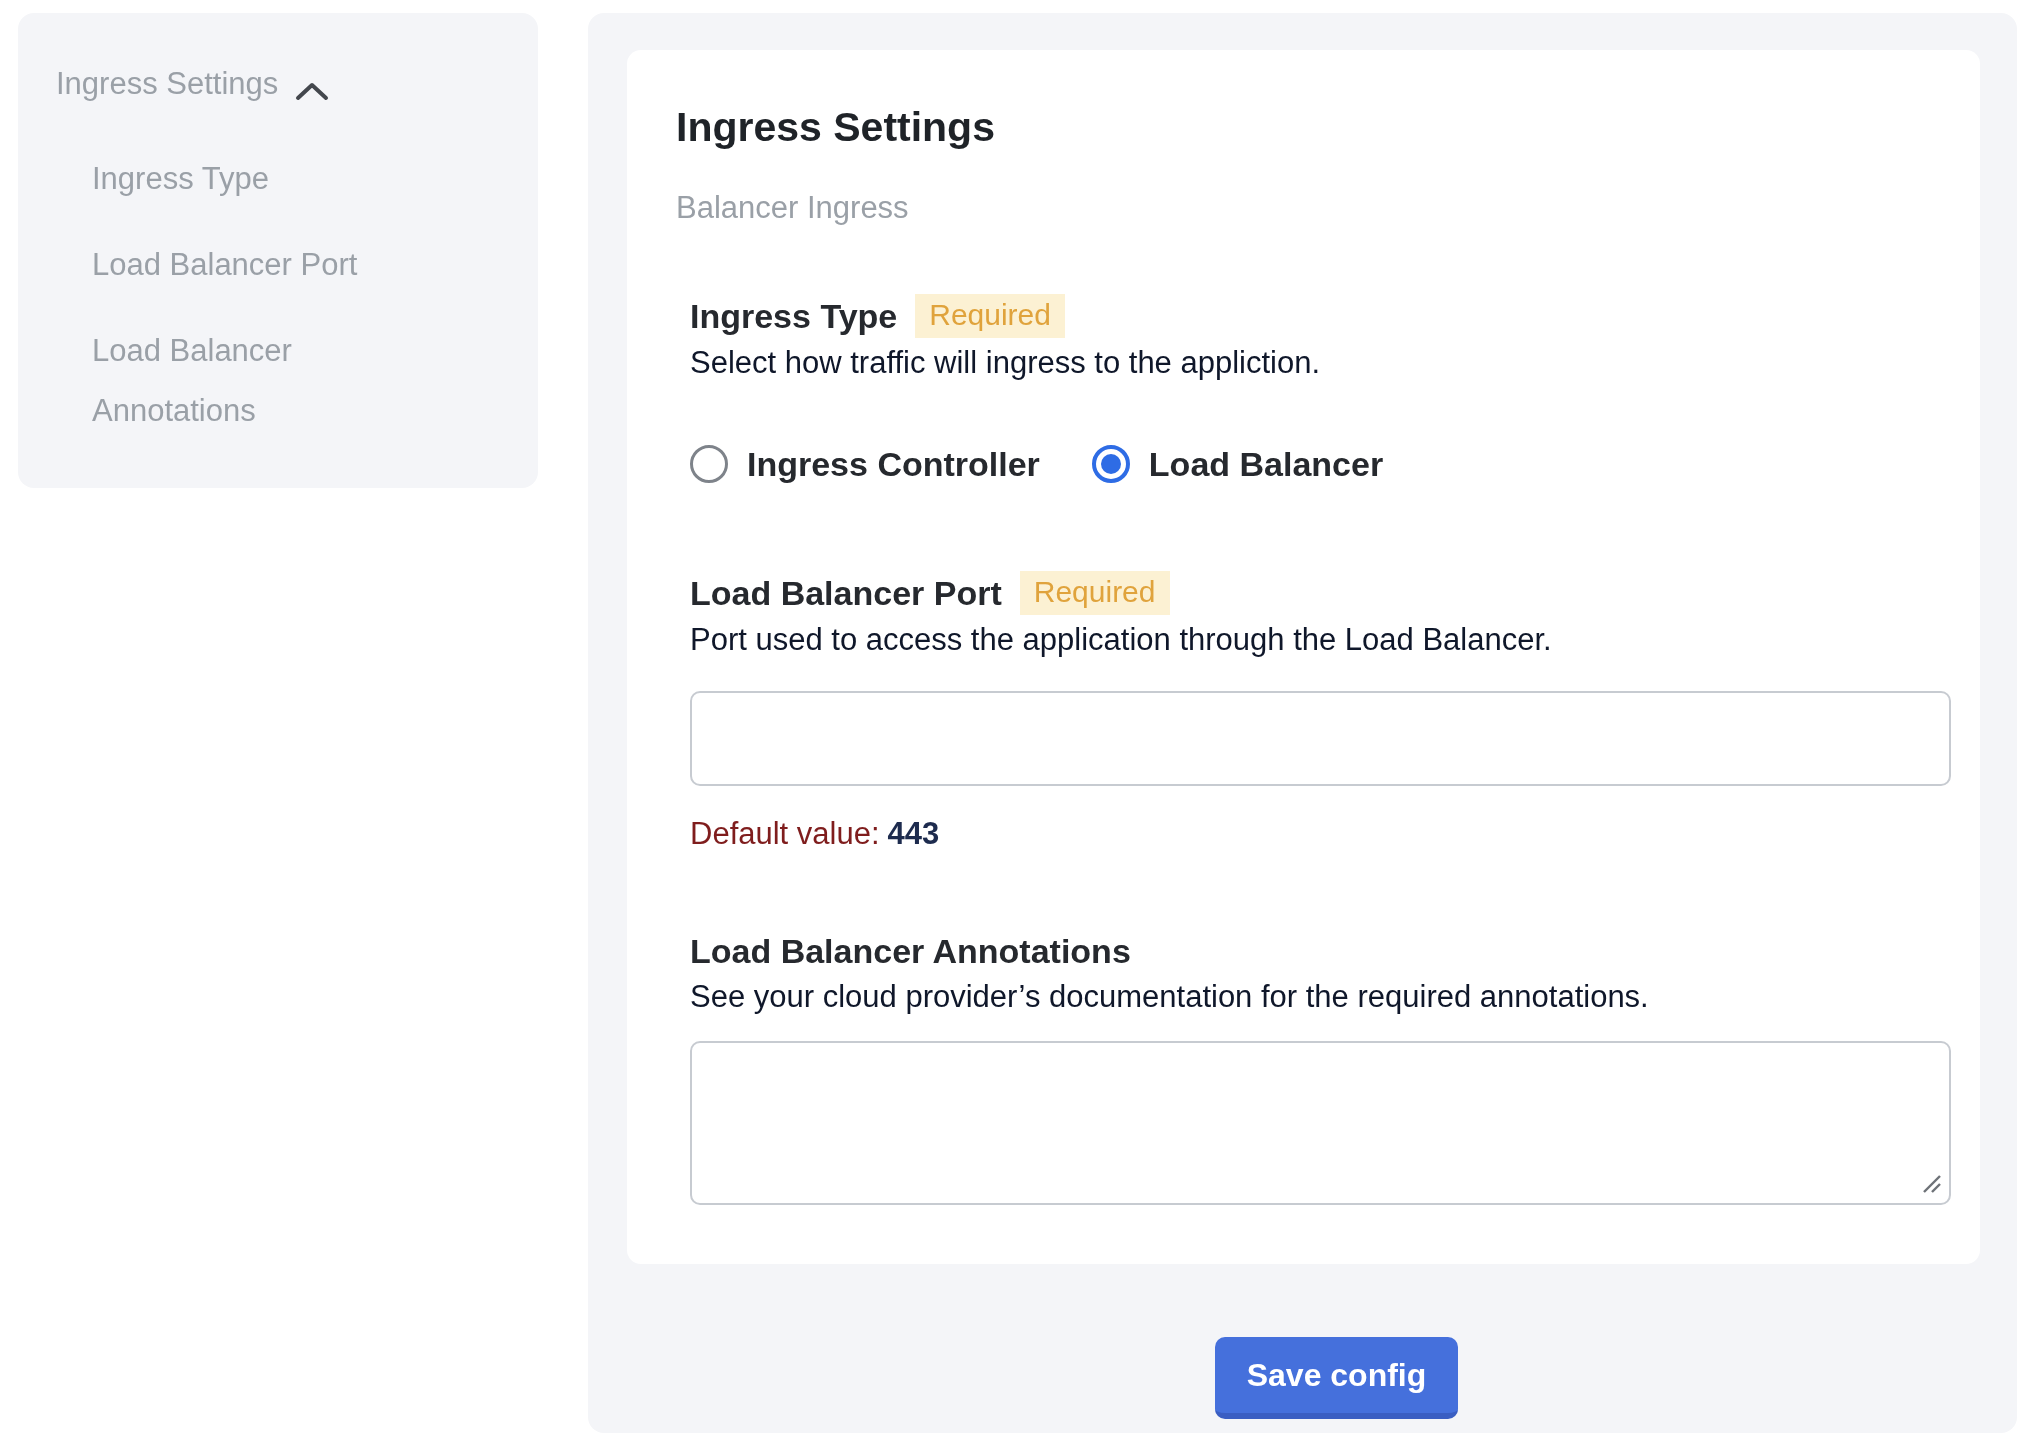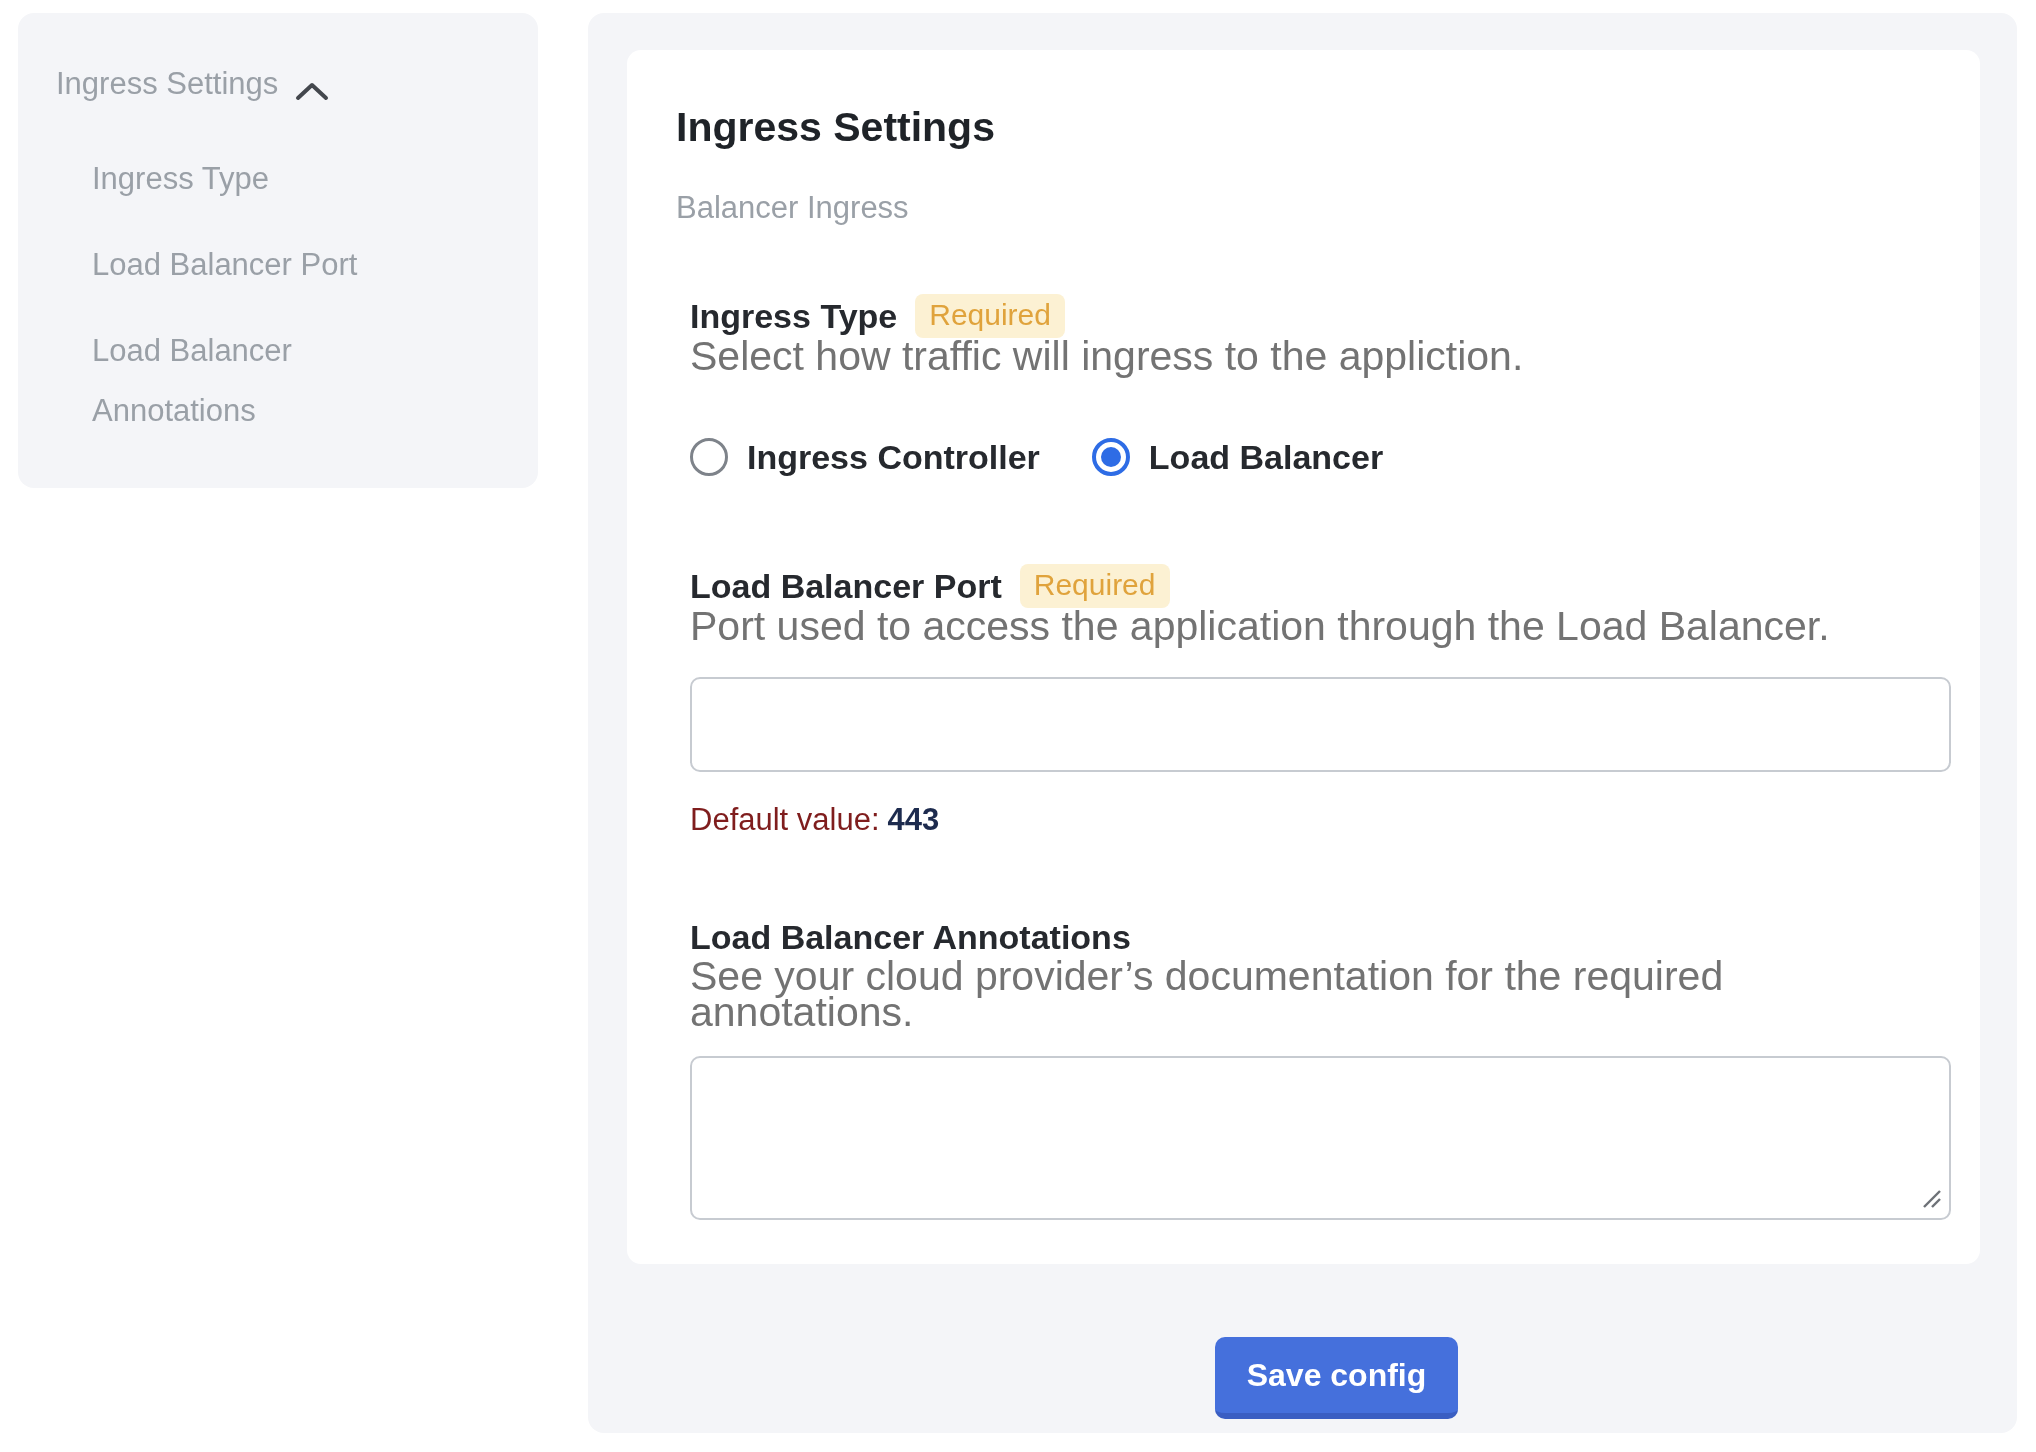--- a/index.html
+++ b/index.html
@@ -40,23 +40,23 @@
     margin-top:39px;font-size:31px;color:#9aa0a7;line-height:36px;
   }
   .section{margin-left:14px;}
   .sec-1{margin-top:68px;}
   .sec-2{margin-top:84px;}
   .sec-3{margin-top:78px;}
   .label-row{display:flex;align-items:center;}
   .field-label{font-size:34px;font-weight:700;color:#26292e;line-height:42px;}
   .badge{
     margin-left:18px;background:#fcf1d3;color:#e0a33c;
-    font-size:30px;line-height:30px;padding:6px 14px 8px 14px;border-radius:8px;
+    font-size:30px;line-height:30px;padding:6px 14px 8px 14px;border-radius:0;
   }
-  .field-desc{font-size:41px;color:#737373;line-height:36px;}
+  .field-desc{margin-top:7px;font-size:31px;color:#0f172a;line-height:36px;}
   
   .radio-row{display:flex;align-items:center;margin-top:60px;height:46px;}
   .radio-opt{display:flex;cursor:pointer;}
   .radio-opt + .radio-opt{margin-left:52px;}
   .radio-circle{
     width:38px;height:38px;border-radius:50%;background:#ffffff;
     border:3px solid #7e838a;flex:0 0 auto;
   }
   .radio-circle.selected{
     border:4px solid #2e6ce5;display:flex;align-items:center;justify-content:center;

